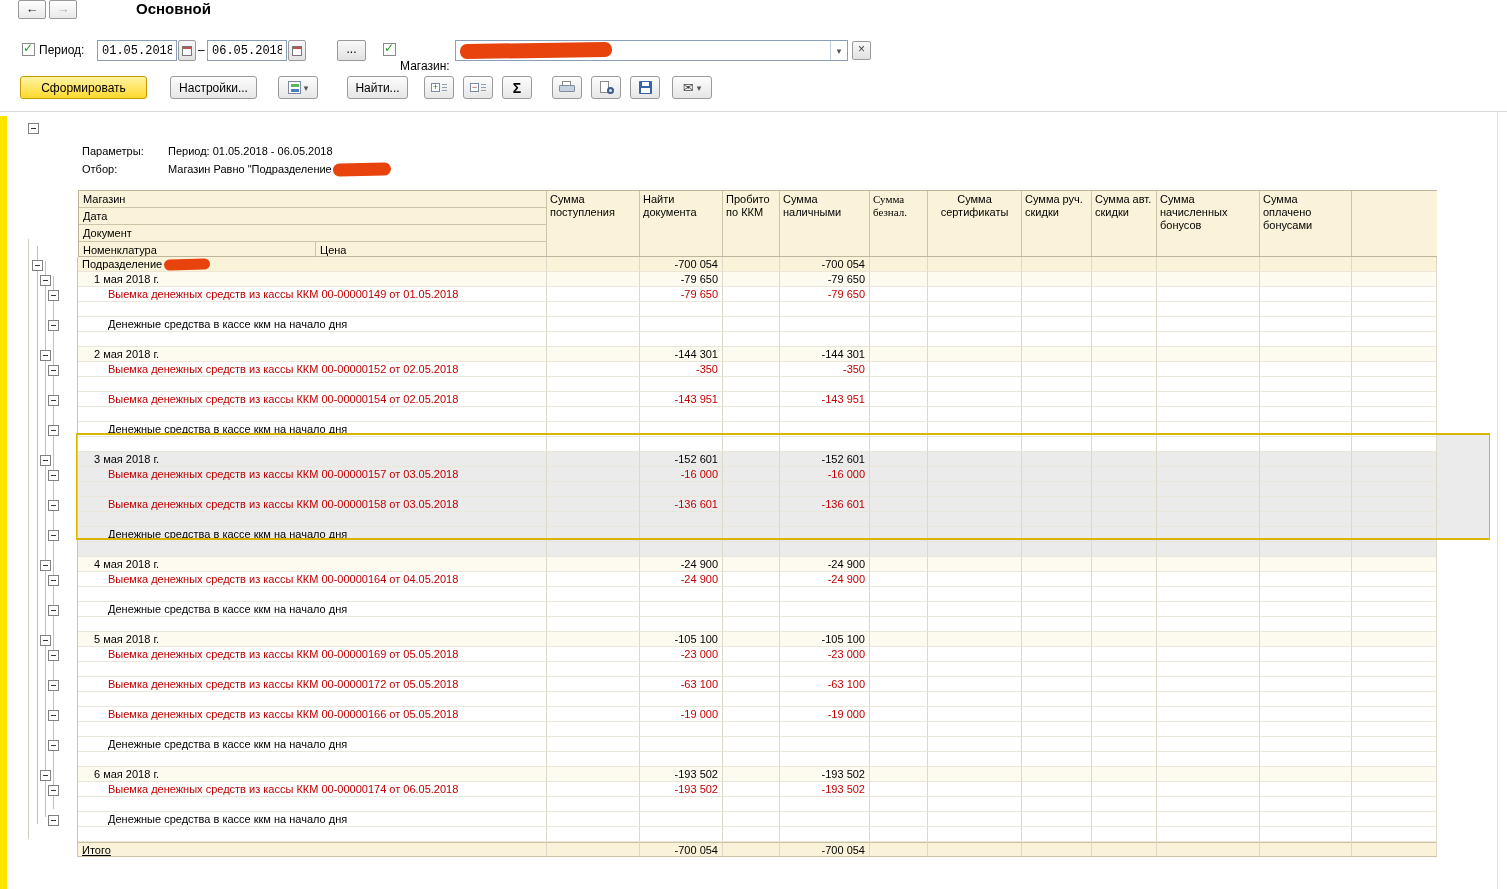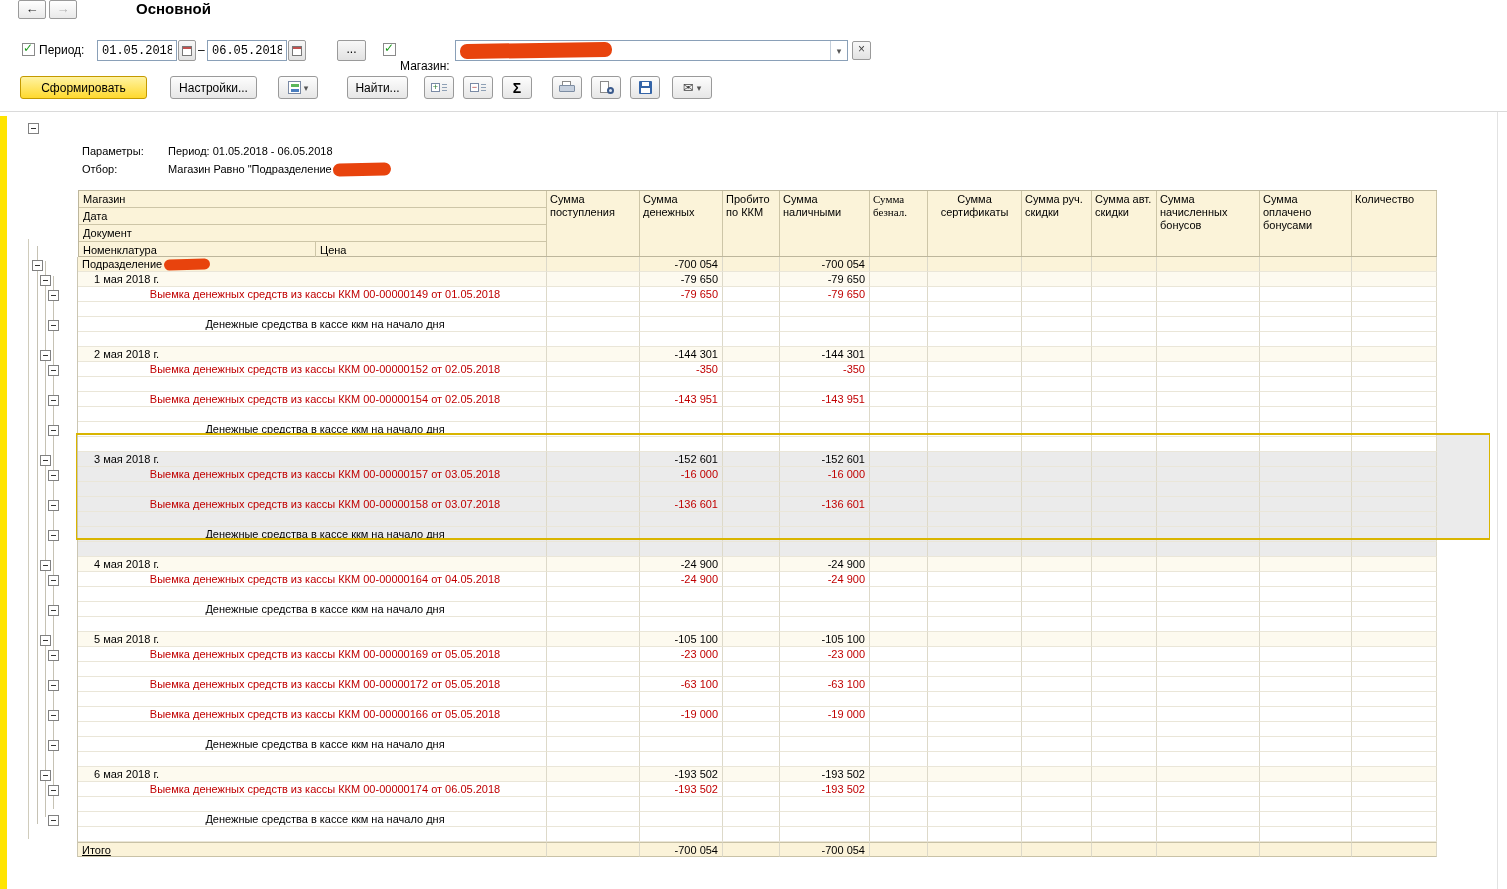--- a/index.html
+++ b/index.html
@@ -126,21 +126,21 @@
   .name { flex:0 0 469px; width:469px; }
   .w1 { flex:0 0 93px; } .w2 { flex:0 0 83px; } .w3 { flex:0 0 57px; } .w4 { flex:0 0 90px; }
   .w5 { flex:0 0 58px;font-family:Liberation Serif, serif; } .w6 { flex:0 0 94px;text-align:center; } .w7 { flex:0 0 70px; } .w8 { flex:0 0 65px; }
   .w9 { flex:0 0 103px; } .w10 { flex:0 0 92px; } .w11 { flex:0 0 85px; }
 
   .t-group .cell { background:#fbf3d9; }
   .t-date  .cell { background:#fdfaef; }
   .t-doc   .cell { color:#c00000; }
   .t-group .name { padding-left:4px; }
   .t-date  .name { padding-left:16px; }
-  .t-doc .name, .t-memo .name { padding-left:30px;text-align:center; }
+  .t-doc .name, .t-memo .name { padding-left:30px; }
   .t-total .cell { background:#fbf3d9; border-top:1px solid #c9c2a6; border-bottom:1px solid #c9c2a6; }
   .t-total .name { padding-left:4px;text-decoration:underline; }
   .sel .cell { background:#ebebeb; }
 
   .sel-fill { position:absolute; left:1409px; top:318px; width:53px; height:105px; background:#ebebeb; z-index:0; }
   .sel-box { position:absolute; left:48px; top:317px; width:1414px; height:107px;
     border:1px solid #d9b500; border-top-width:2px; border-bottom-width:2px; z-index:4; pointer-events:none; }
 
   .redact { display:inline-block; background:#e8430d; border-radius:8px; transform:rotate(-1.5deg); }
   .r-filter { width:58px; height:13px; vertical-align:-3px; margin-left:1px; }
@@ -267,30 +267,29 @@
       <div class="hdr-left">
         <div class="hrow">Магазин</div>
         <div class="hrow">Дата</div>
         <div class="hrow">Документ</div>
         <div class="hrow last">
           <span class="nomen">Номенклатура</span>
           <span class="price">Цена</span>
         </div>
       </div>
       <div class="hcol w1">Сумма поступления</div>
-      <div class="hcol w2">Сумма денежных</div>
+      <div class="hcol w2">Найти документа</div>
       <div class="hcol w3">Пробито по ККМ</div>
       <div class="hcol w4">Сумма наличными</div>
       <div class="hcol w5">Сумма безнал.</div>
       <div class="hcol w6">Сумма сертификаты</div>
       <div class="hcol w7">Сумма руч. скидки</div>
       <div class="hcol w8">Сумма авт. скидки</div>
       <div class="hcol w9">Сумма начисленных бонусов</div>
       <div class="hcol w10">Сумма оплачено бонусами</div>
-      <div class="hcol w11">Количество</div>
     </div>
 
     <div class="rows">
       <div style="display:contents"><div class="r t-group">
             <div class="gut"><span class="exp l1"></span></div>
             <div class="cell name">Подразделение<span class="redact r-row"></span></div>
             <div class="cell w1"></div>
             <div class="cell w2 num">-700 054</div>
             <div class="cell w3"></div>
             <div class="cell w4 num">-700 054</div>
@@ -506,21 +505,21 @@
             <div class="cell w4 num"></div>
             <div class="cell w5"></div>
             <div class="cell w6"></div>
             <div class="cell w7"></div>
             <div class="cell w8"></div>
             <div class="cell w9"></div>
             <div class="cell w10"></div>
             <div class="cell w11"></div>
           </div><div class="r t-doc sel">
             <div class="gut"><span class="exp l3"></span></div>
-            <div class="cell name">Выемка денежных средств из кассы ККМ 00-00000158 от 03.07.2018</div>
+            <div class="cell name">Выемка денежных средств из кассы ККМ 00-00000158 от 03.05.2018</div>
             <div class="cell w1"></div>
             <div class="cell w2 num">-136 601</div>
             <div class="cell w3"></div>
             <div class="cell w4 num">-136 601</div>
             <div class="cell w5"></div>
             <div class="cell w6"></div>
             <div class="cell w7"></div>
             <div class="cell w8"></div>
             <div class="cell w9"></div>
             <div class="cell w10"></div>

